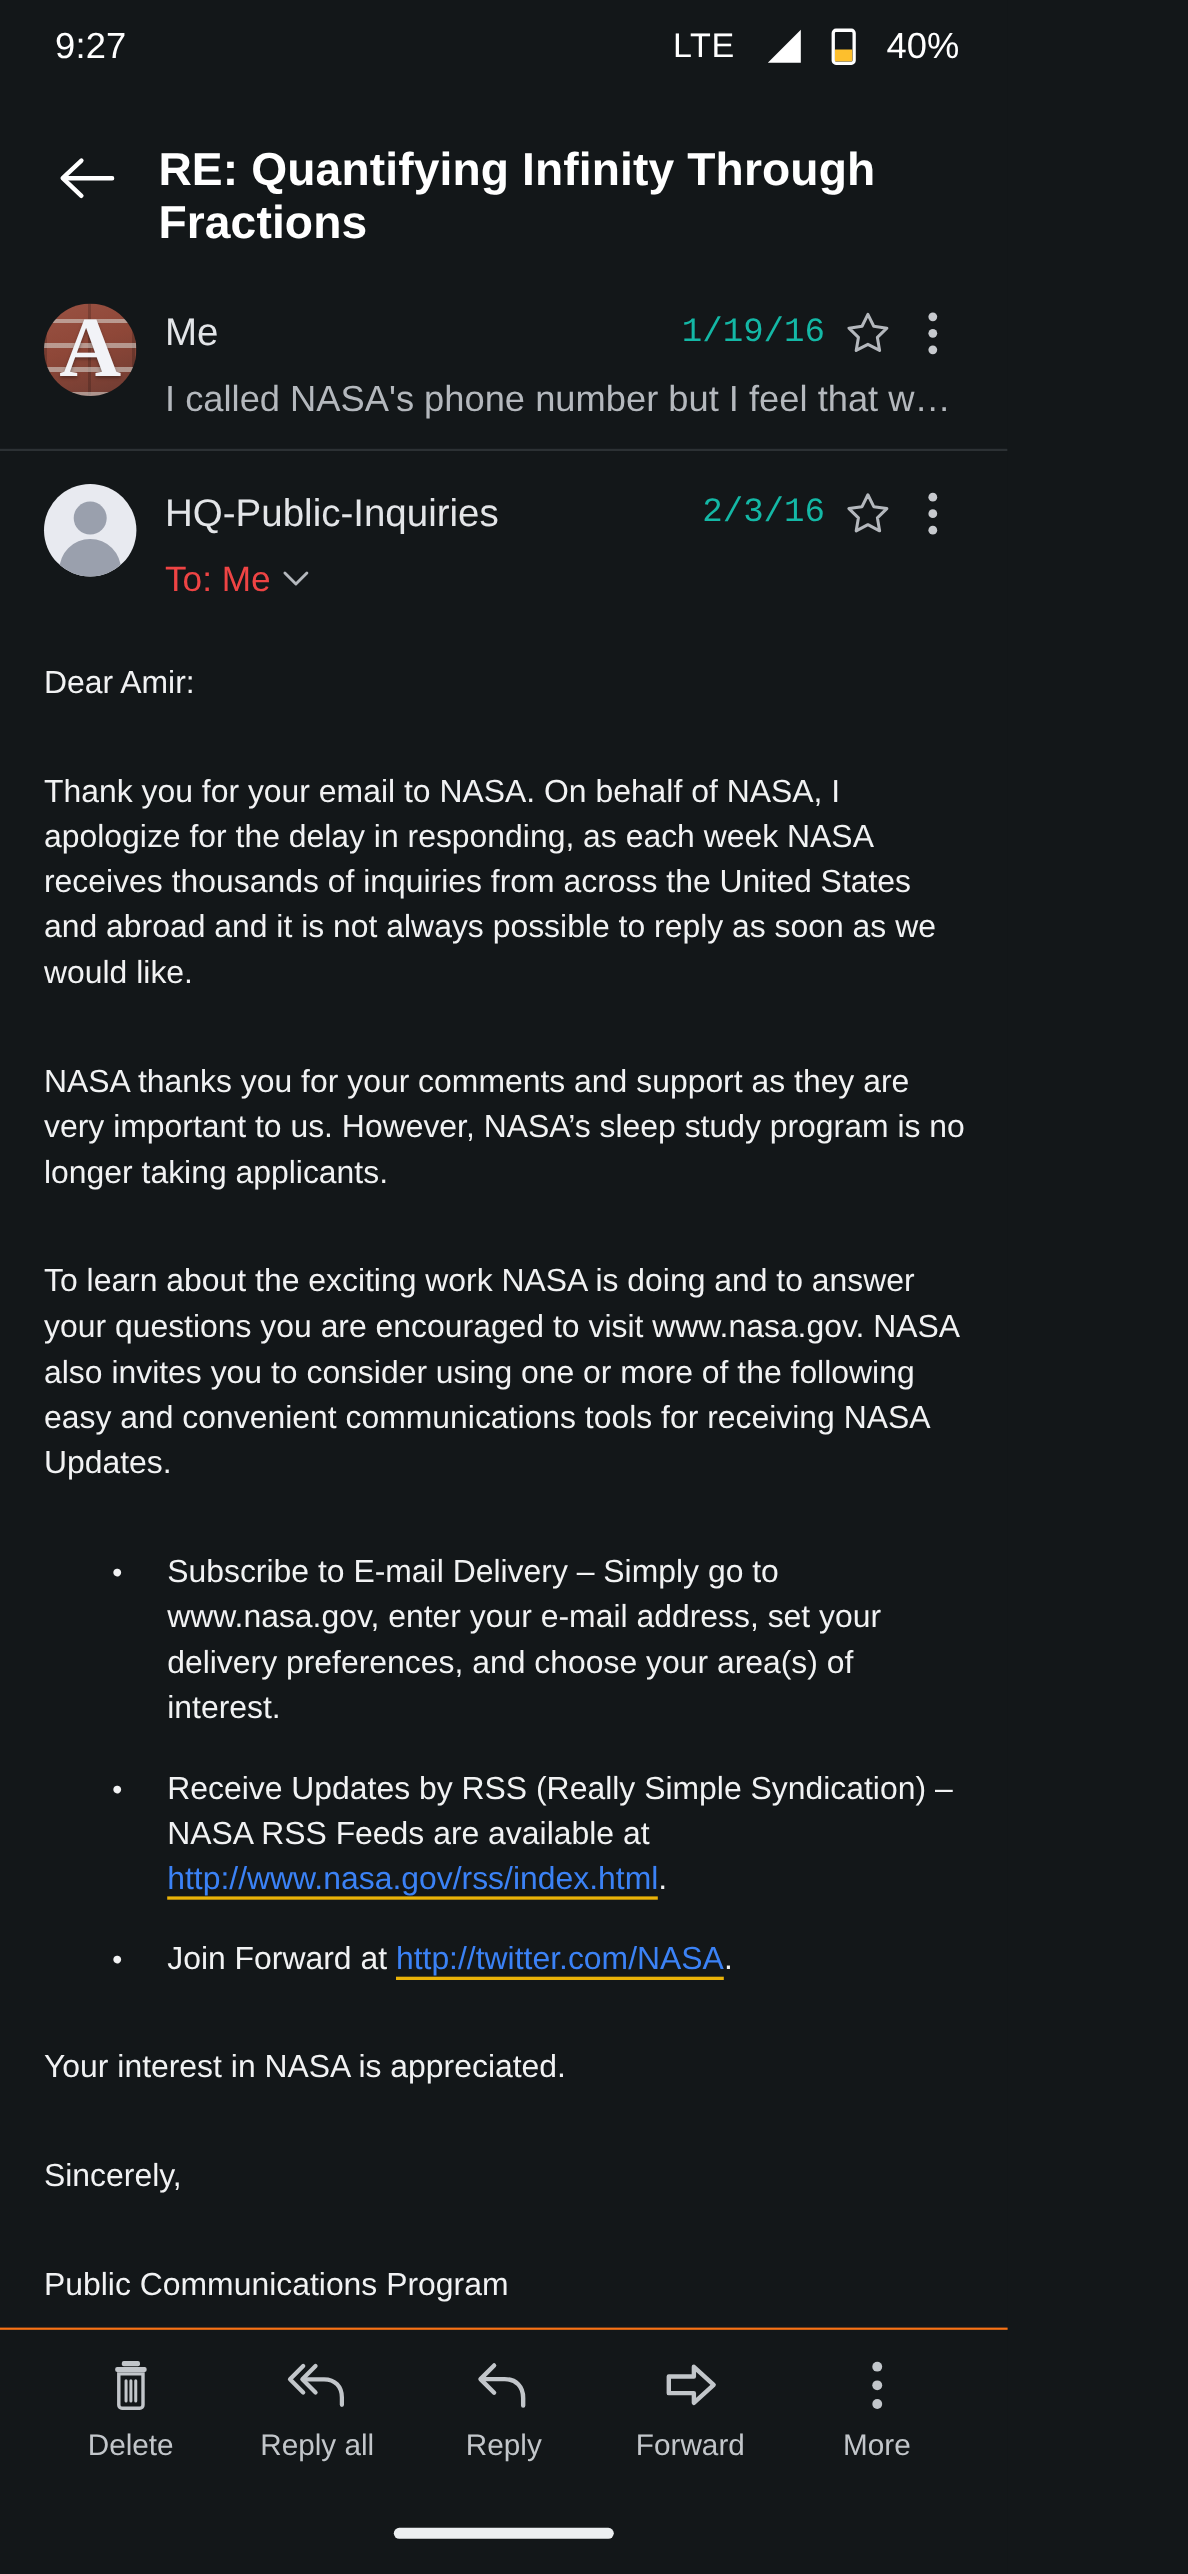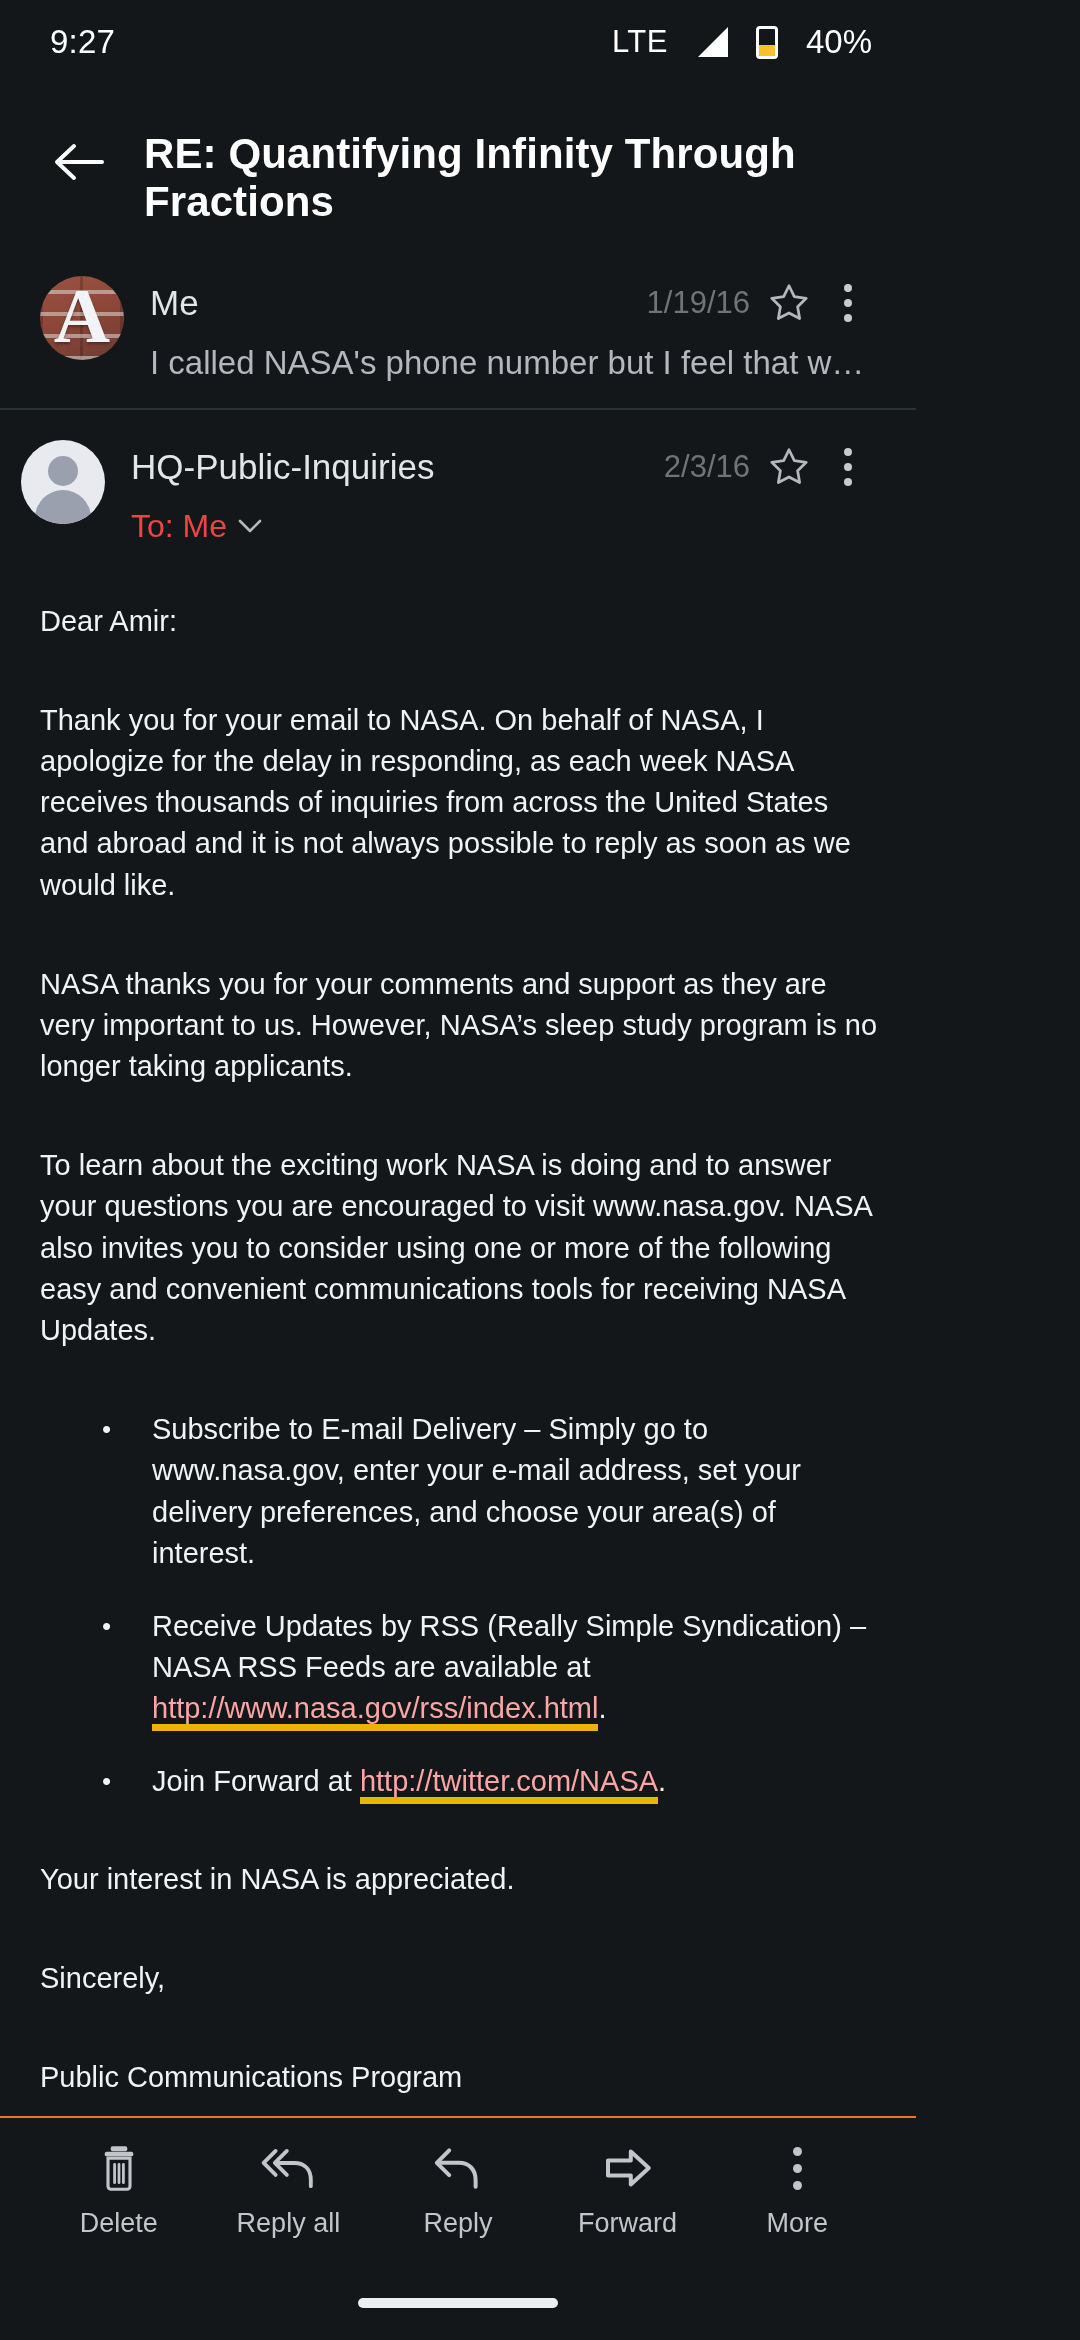--- a/index.html
+++ b/index.html
@@ -105,44 +105,44 @@
     position: absolute; bottom: -4px; left: 50%; transform: translateX(-50%);
     width: 56px; height: 38px; border-radius: 28px 28px 0 0; background: #9aa0ad;
   }
 
   .msg-main { flex: 1 1 auto; min-width: 0; padding-left: 22px; }
   .msg-row1 { display: flex; align-items: center; }
   .sender {
     color: #e3e5e8; font-size: 35px; flex: 1 1 auto;
     white-space: nowrap; overflow: hidden; text-overflow: ellipsis;
   }
-  .msg-date { color: #737373; font-size: 31px; padding-right: 8px; white-space: nowrap; }
+  .msg-date { color: #14b8a6; font-size: 31px; padding-right: 8px; white-space: nowrap; font-family: Liberation Mono, monospace; }
   .star-btn { width: 62px; height: 62px; display: flex; align-items: center; justify-content: center; }
   .kebab-btn { width: 56px; height: 62px; display: flex; flex-direction: column;
     align-items: center; justify-content: center; gap: 7px; }
   .kebab-btn i { display: block; width: 8px; height: 8px; border-radius: 50%; background: #c7cace; }
   .snippet { color: #b4b8bd; font-size: 33px; margin-top: 10px;
     white-space: nowrap; overflow: hidden; text-overflow: ellipsis; padding-right: 6px; }
 
-  .msg-open { padding: 26px 40px 0 21px; }
+  .msg-open { padding: 26px 40px 0 40px; }
   .to-line { color: #ef4444; font-size: 32px; margin-top: 10px; display: flex; align-items: center; gap: 10px; }
 
   
   .mail-body {
     padding: 56px 38px 0 40px;
     color: #f1f2f3; font-size: 29px; line-height: 1.42;
   }
   .mail-body p { margin: 0 0 58px 0; }
   .bullets { margin: 0 0 56px 0; padding: 0 0 0 62px; }
   .bullet { display: flex; margin-bottom: 32px; }
   .bullet .dot { flex: 0 0 50px; font-size: 26px; line-height: 1.55; }
   .bullet .btext { flex: 1 1 auto; }
   .bullet:last-child { margin-bottom: 0; }
-  a.mlink { color: #fca5a5; text-decoration: none;
-    border-bottom: 7px solid #eab308; }
+  a.mlink { color: #3b82f6; text-decoration: none;
+    border-bottom: 3px solid #eab308; }
 
   
   .toolbar {
     flex: 0 0 auto;
     border-top: 2px solid #f97316;
     display: flex; align-items: flex-start; justify-content: space-between;
     padding: 24px 34px 0 34px;
     height: 150px;
   }
   .tool {

